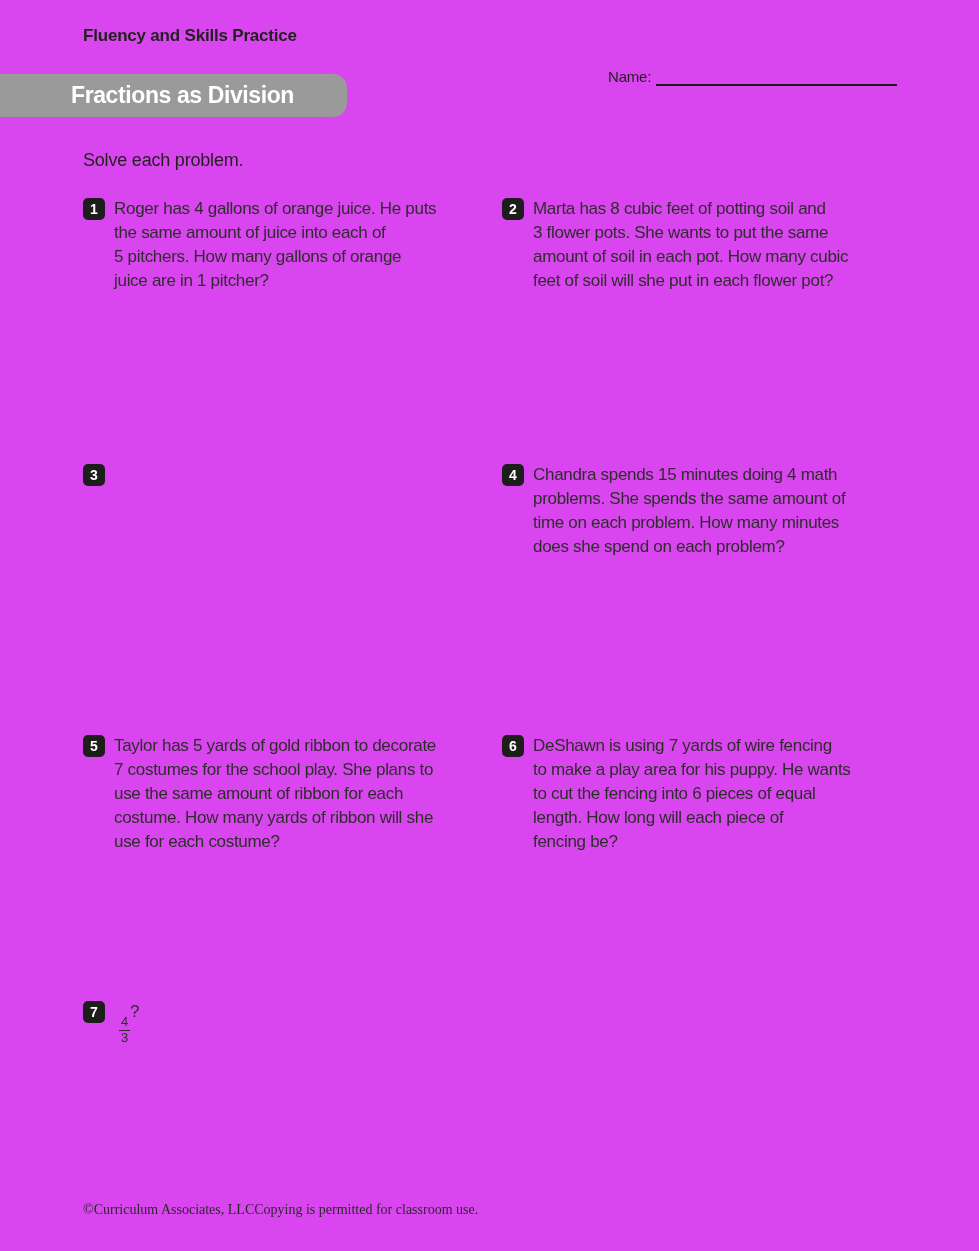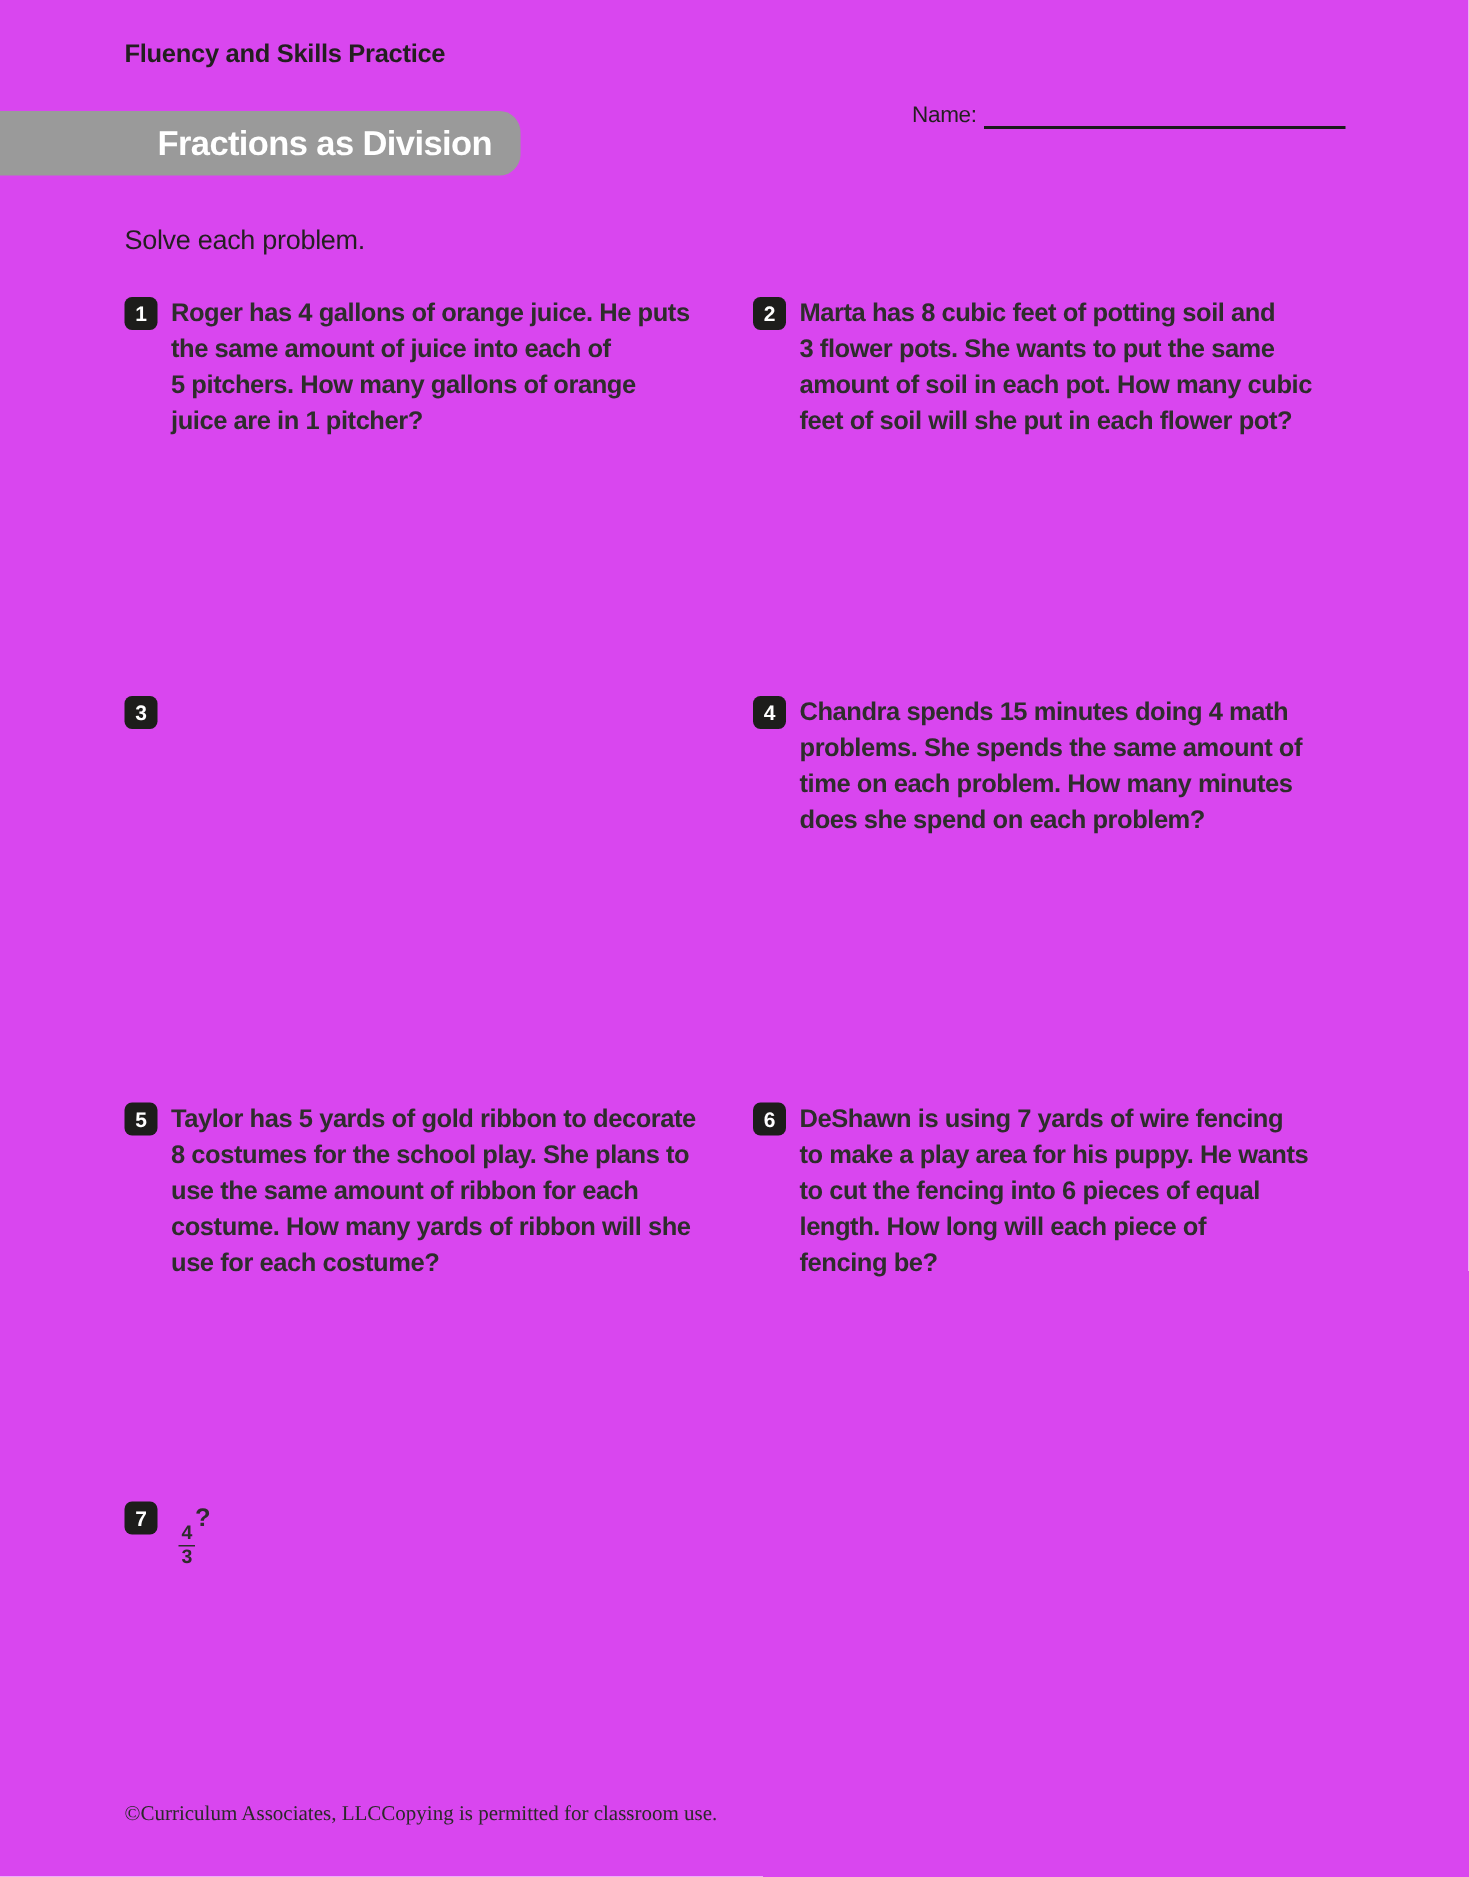--- a/index.html
+++ b/index.html
@@ -25,21 +25,21 @@
   .banner {
     position: absolute;
     left: 0;
     top: 74px;
     width: 347px;
     height: 43px;
     background: #9a9a9a;
     border-radius: 0 14px 14px 0;
     display: flex;
     align-items: center;
-    padding-left: 105px;
+    padding-left: 71px;
   }
   .banner .banner-text {
     color: #ffffff;
     font-size: 23px;
     font-weight: bold;
     letter-spacing: -0.4px;
     white-space: nowrap;
   }
   .name-row {
     position: absolute;
@@ -89,21 +89,20 @@
     display: flex;
     align-items: center;
     justify-content: center;
   }
   .ptext {
     font-size: 17px;
     line-height: 24px;
     color: #2e2d2c;
     letter-spacing: -0.3px;
     white-space: pre-line;
-    font-weight: bold;
   }
   .p1 { left: 83px; top: 197px; width: 420px; }
   .p2 { left: 502px; top: 197px; width: 420px; }
   .p3 { left: 83px; top: 463px; width: 420px; }
   .p4 { left: 502px; top: 463px; width: 420px; }
   .p5 { left: 83px; top: 734px; width: 420px; }
   .p6 { left: 502px; top: 734px; width: 420px; }
   .p7 { left: 83px; top: 1000px; width: 780px; }
   .p7 .ptext { white-space: normal; }
   .frac {
@@ -172,21 +171,21 @@
     <span class="badge">4</span>
     <div class="ptext">Chandra spends 15 minutes doing 4 math
 problems. She spends the same amount of
 time on each problem. How many minutes
 does she spend on each problem?</div>
   </div>
 
   <div class="problem p5">
     <span class="badge">5</span>
     <div class="ptext">Taylor has 5 yards of gold ribbon to decorate
-8 costumes for the school play. She plans to
+7 costumes for the school play. She plans to
 use the same amount of ribbon for each
 costume. How many yards of ribbon will she
 use for each costume?</div>
   </div>
 
   <div class="problem p6">
     <span class="badge">6</span>
     <div class="ptext">DeShawn is using 7 yards of wire fencing
 to make a play area for his puppy. He wants
 to cut the fencing into 6 pieces of equal

